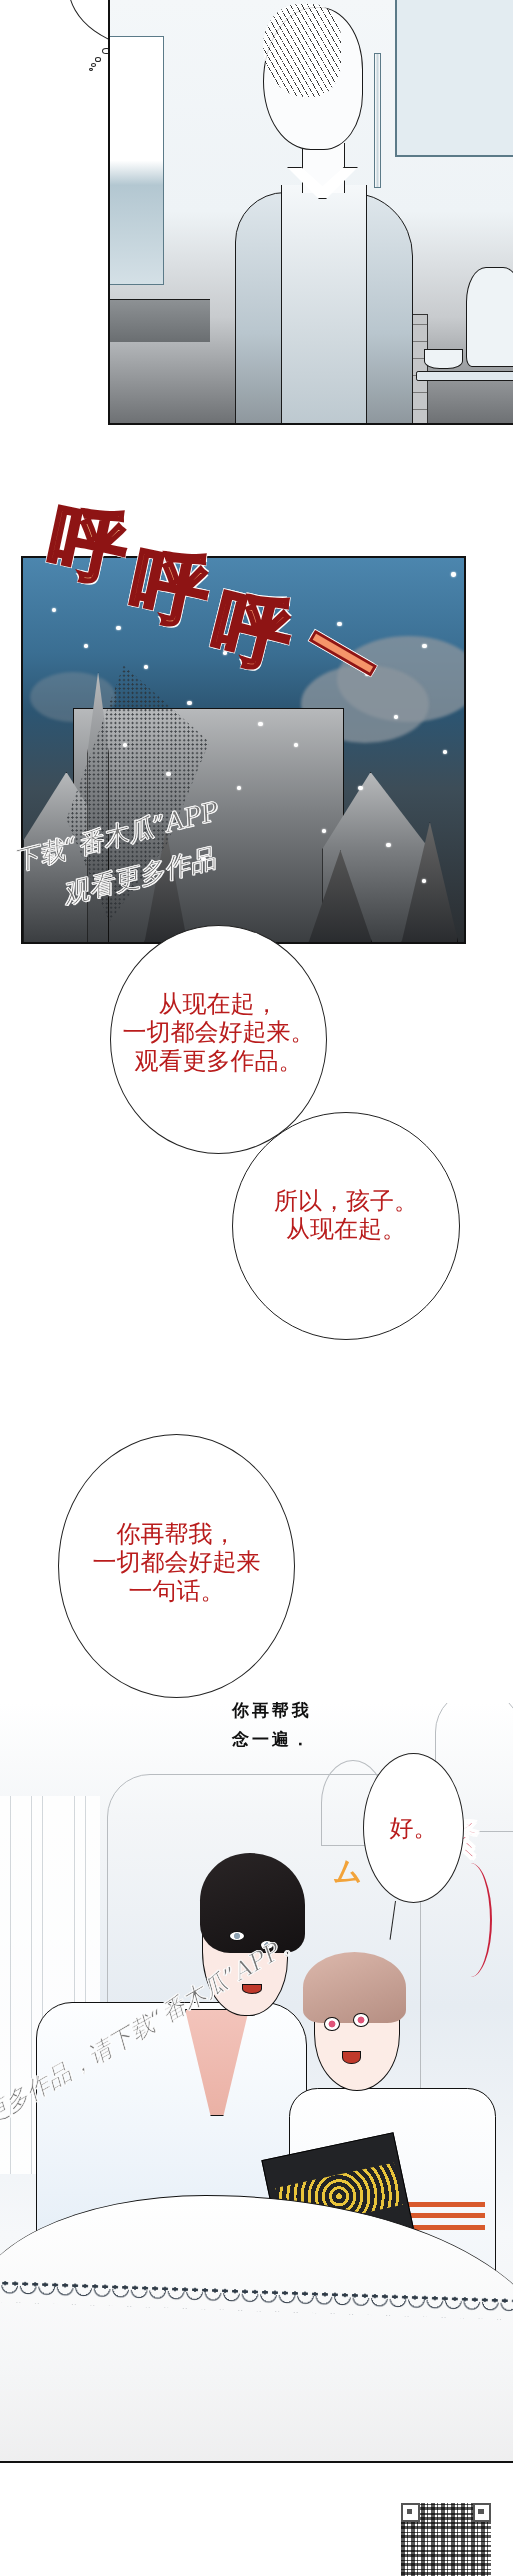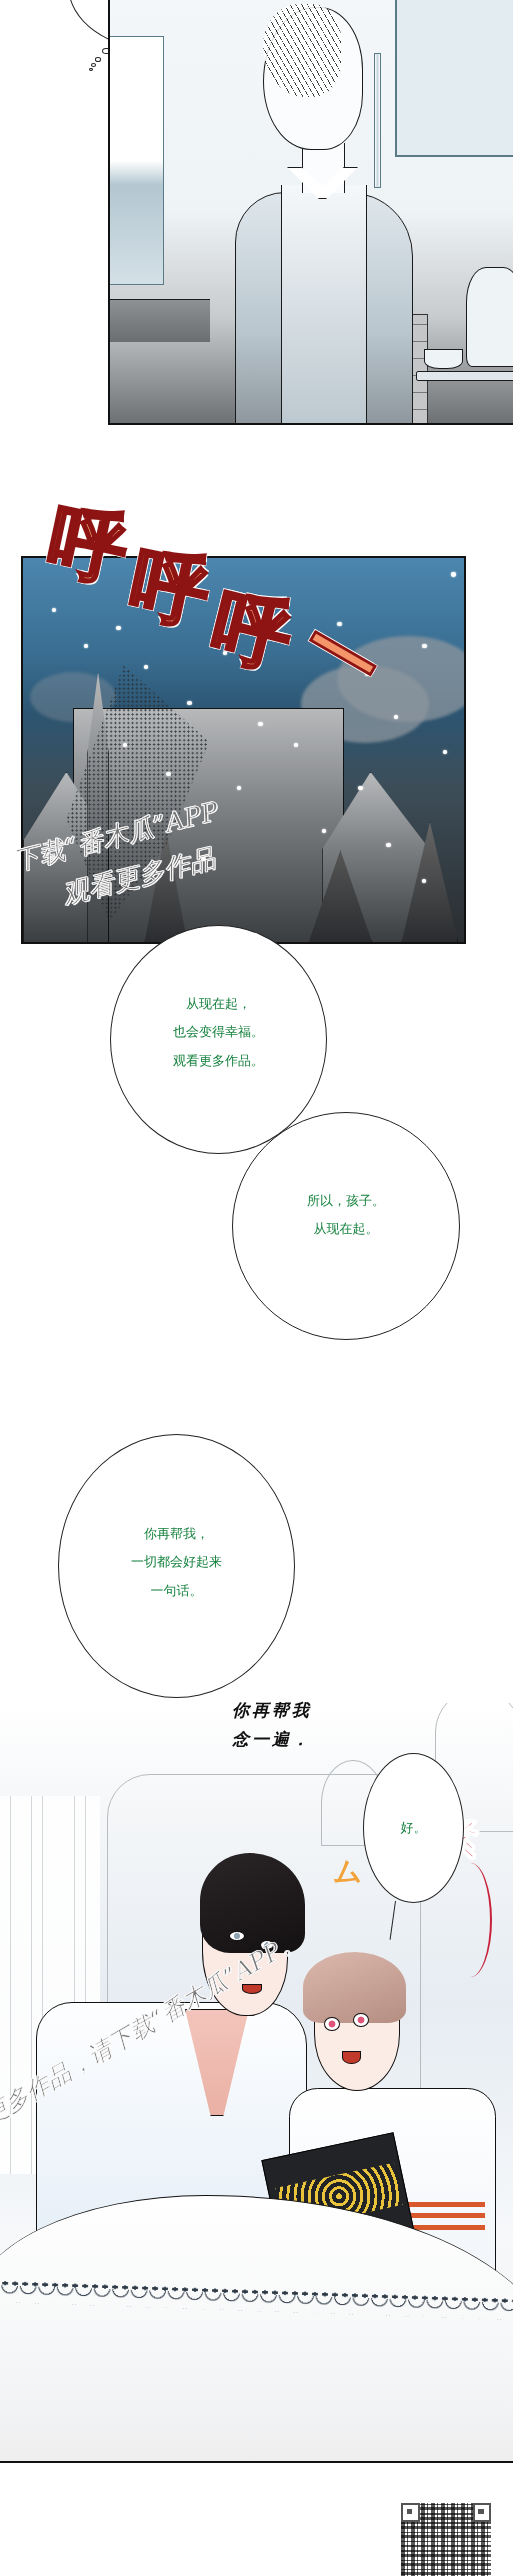--- a/index.html
+++ b/index.html
@@ -40,21 +40,21 @@
     color: #f7a867; -webkit-text-stroke: 2.9px #8e1414; text-shadow: 0 0 0 #fff, 2.1px 2.1px 0 #fff, -2.1px -2.1px 0 #fff, 2.1px -2.1px 0 #fff, -2.1px 2.1px 0 #fff; }
   .sfx-char.c1 { color: #f8c387; }
   .sfx-char.c2 { color: #f6ae74; }
   .sfx-char.c3 { color: #f5956a; }
 
   .watermark { color: rgba(95,95,95,.85); font-family: "DejaVu Serif", serif; font-style: italic; -webkit-text-stroke: 0.7px #fff;
     text-shadow: 0.7px 0.7px 0 #fff, -0.7px -0.7px 0 #fff; white-space: nowrap; }
 
   
   .bubble { border: 1.4px solid #222; border-radius: 50%; background: #fff; display: flex; align-items: center; justify-content: center; text-align: center; }
-  .bubble-text { font-family: "DejaVu Sans", sans-serif; font-size: 13px; line-height: 28.5px; color: #15803d; font-weight: 500; }
+  .bubble-text { font-family: "DejaVu Sans", sans-serif; font-size: 24px; line-height: 28.5px; color: #b91c1c; font-weight: 500; }
   .line { display: block; white-space: nowrap; }
 
   
   .panel3 { left: 0; top: 1703px; width: 513px; height: 760px; overflow: hidden; border-bottom: 2.9px solid #111;
     background: linear-gradient(180deg, #ffffff 0%, #f4f6f8 15%, #e6ecf2 40%, #f6f8fa 70%, #f0f1f2 100%); }
   .headboard { border: 1.4px solid #b8bcc0; border-radius: 43px 43px 0 0; }
   .curtain { background: repeating-linear-gradient(90deg, #fff 0 10px, #cfd4d8 10px 10.7px); opacity: .9; }
   .man-hair { background: linear-gradient(160deg,#2a2526,#141112); border-radius: 50% 55% 20% 30%; }
   .man-face { background: #fbe9e4; border: 1.4px solid #111; border-radius: 30% 30% 45% 50%; }
   .man-robe { background: linear-gradient(180deg,#fdfeff,#e2ecf6); border: 1.4px solid #111; border-radius: 36px 43px 0 0; }
@@ -70,21 +70,21 @@
   .mouth { background: #c0392b; border: 1.1px solid #111; border-radius: 0 0 50% 50%; }
   .blanket { background: linear-gradient(180deg,#ffffff 0%,#f5f6f7 60%,#ededee 100%); border-top: 1.4px solid #111; border-radius: 40% 60% 0 0; }
   .lace { height: 17px; background-image: radial-gradient(circle at 50% 0, transparent 7.1px, #3a4450 7.1px 7.8px, transparent 8.6px); background-size: 18.5px 17px; }
   .lace-dots { height: 5.7px; background-image: radial-gradient(#2f3b47 40%, transparent 45%); background-size: 10px 5.7px; }
 
   .sfx-hug { font-family: "DejaVu Sans", sans-serif; font-weight: 900; font-size: 41px; color: #c8213b; -webkit-text-stroke: 1.4px #fff;
     text-shadow: 1.4px 1.4px 0 #fff, -1.4px -1.4px 0 #fff, 1.4px -1.4px 0 #fff, -1.4px 1.4px 0 #fff; letter-spacing: 1.4px; transform: rotate(4deg); }
   .hug-arc { border-right: 2.1px solid #c8213b; border-radius: 0 60% 60% 0; }
   .anger-mark { color: #f2a33a; font-size: 28.5px; font-weight: 900; }
 
-  .plain-text { font-family: "DejaVu Sans", sans-serif; font-size: 17px; line-height: 28.5px; color: #111; font-weight: bold; letter-spacing: 2.9px; font-style: italic; }
+  .plain-text { font-family: "DejaVu Sans", sans-serif; font-size: 17px; line-height: 28.5px; color: #111; font-weight: bold; letter-spacing: 2.9px; }
 
   .qr { left: 401px; top: 2503px; width: 90px; height: 91px; background:
       linear-gradient(90deg, transparent 0 0),
       repeating-linear-gradient(0deg, #5a5a5a 0 2.9px, #fff 2.9px 5px, #5a5a5a 5px 6.4px, #fff 6.4px 9.3px),
       repeating-linear-gradient(90deg, #5a5a5a 0 3.6px, #fff 3.6px 5.7px, #5a5a5a 5.7px 7.1px, #fff 7.1px 10px);
       background-blend-mode: multiply; }
   .qr-finder { width: 18.5px; height: 18.5px; border: 2.9px solid #555; background: #fff; }
   .qr-finder::after { content: ""; position: absolute; left: 3.6px; top: 3.6px; width: 5.7px; height: 5.7px; background: #555; }
 </style>
 </head>
@@ -157,21 +157,21 @@
   <span class="sfx-char c3" style="left:178px;top:100px;transform:rotate(14deg);">呼</span>
   <span class="sfx-char c3" style="left:271px;top:118px;transform:rotate(30deg);">—</span>
 </div>
 
 <div class="abs watermark" style="left:10.7px;top:819px;font-size:26px;transform:rotate(-14deg);">下载“番木瓜”APP</div>
 <div class="abs watermark" style="left:61px;top:859px;font-size:26px;transform:rotate(-14deg);">观看更多作品</div>
 
 <div class="abs bubble" style="left:110px;top:925px;width:217px;height:229px;">
   <div class="bubble-text" style="margin-top:-14.3px;">
     <span class="line">从现在起，</span>
-    <span class="line">也会变得幸福。</span>
+    <span class="line">一切都会好起来。</span>
     <span class="line">观看更多作品。</span>
   </div>
 </div>
 
 <div class="abs bubble" style="left:232px;top:1112px;width:228px;height:228px;">
   <div class="bubble-text" style="margin-top:-21.4px;">
     <span class="line">所以，孩子。</span>
     <span class="line">从现在起。</span>
   </div>
 </div>

